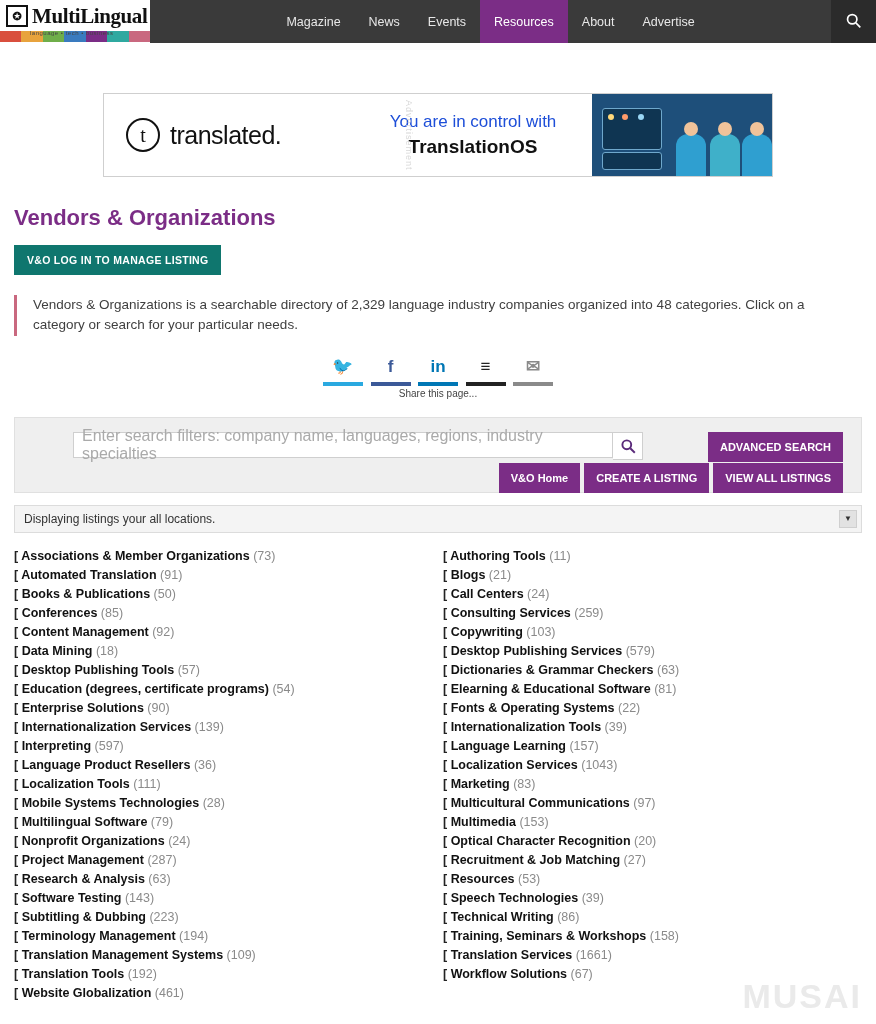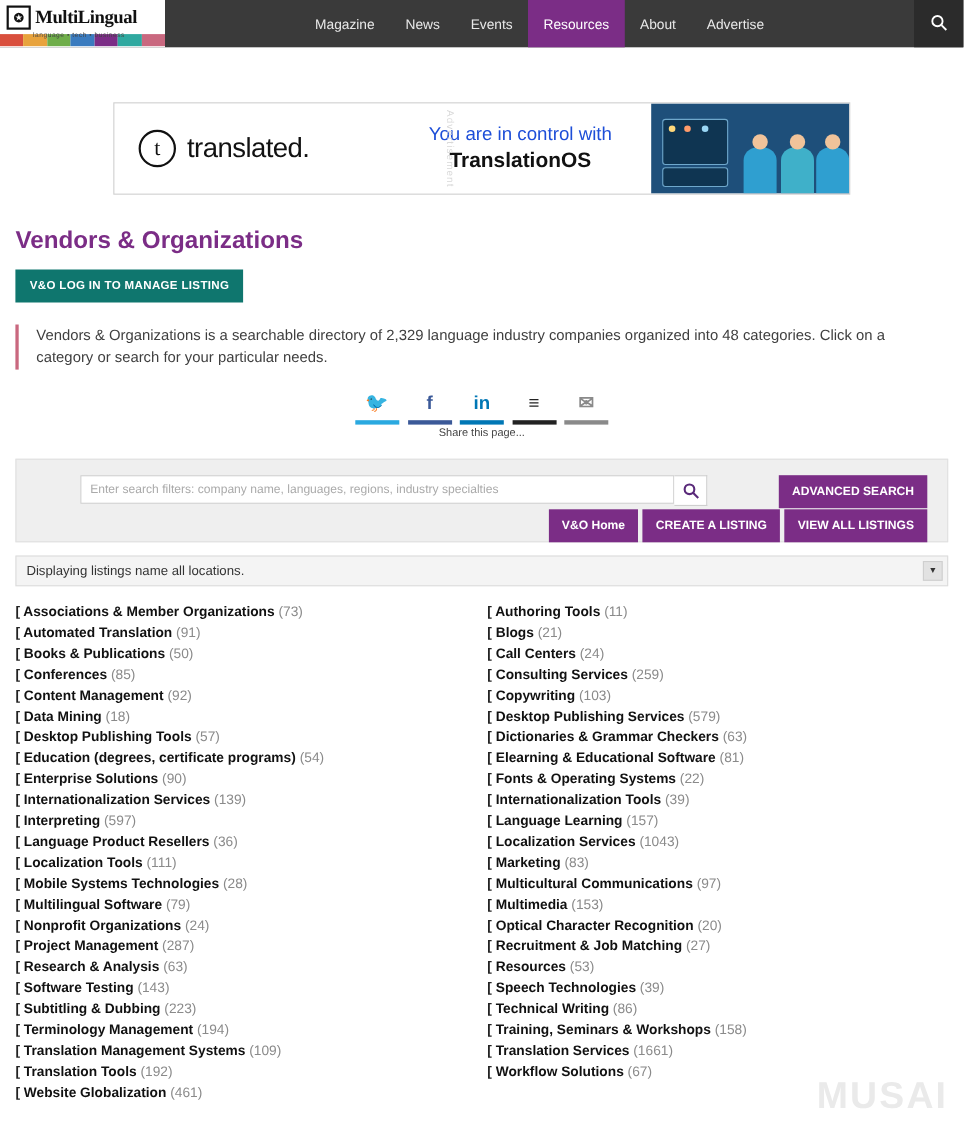--- a/index.html
+++ b/index.html
@@ -39,21 +39,21 @@
   }
   .logo-mark {
     width: 22px; height: 22px;
     border: 2px solid #111;
     display: flex; align-items: center; justify-content: center;
     font-size: 11px; font-weight: bold; color: #111;
     margin-right: 4px;
   }
   .logo-text {
     font-family: "Liberation Serif", serif;
-    font-size: 17px;
+    font-size: 21px;
     font-weight: bold;
     color: #111;
     letter-spacing: -0.4px;
   }
   .logo-sub {
     display: flex;
     height: 11px;
     width: 100%;
   }
   .logo-sub span { flex: 1; }
@@ -246,21 +246,21 @@
   .search-row {
     display: flex;
     align-items: flex-start;
   }
   .search-field {
     width: 540px;
     height: 26px;
     background: #fff;
     border: 1px solid #cfcfcf;
     padding: 0 8px;
-    font-size: 11px;
+    font-size: 16px;
     color: #aaa;
     display: flex;
     align-items: center;
     margin-left: 40px;
   }
   .search-icon-btn {
     width: 30px; height: 28px;
     background: #fff;
     border: 1px solid #cfcfcf;
     border-left: none;
@@ -456,21 +456,21 @@
     <div class="btn-purple adv-search">ADVANCED SEARCH</div>
     <div class="btn-row">
       <div class="btn-purple">V&amp;O Home</div>
       <div class="btn-purple">CREATE A LISTING</div>
       <div class="btn-purple">VIEW ALL LISTINGS</div>
     </div>
   </div>
 
   
   <div class="location-bar">
-    <span>Displaying listings name all locations.</span>
+    <span>Displaying listings your all locations.</span>
     <span class="loc-caret">▼</span>
   </div>
 
   
   <div class="cats">
     <div id="cats-left">
         <div class="cat"><span class="br">[ </span><a>Associations &amp; Member Organizations</a><span class="count"> (73)</span></div>
         <div class="cat"><span class="br">[ </span><a>Automated Translation</a><span class="count"> (91)</span></div>
         <div class="cat"><span class="br">[ </span><a>Books &amp; Publications</a><span class="count"> (50)</span></div>
         <div class="cat"><span class="br">[ </span><a>Conferences</a><span class="count"> (85)</span></div>

